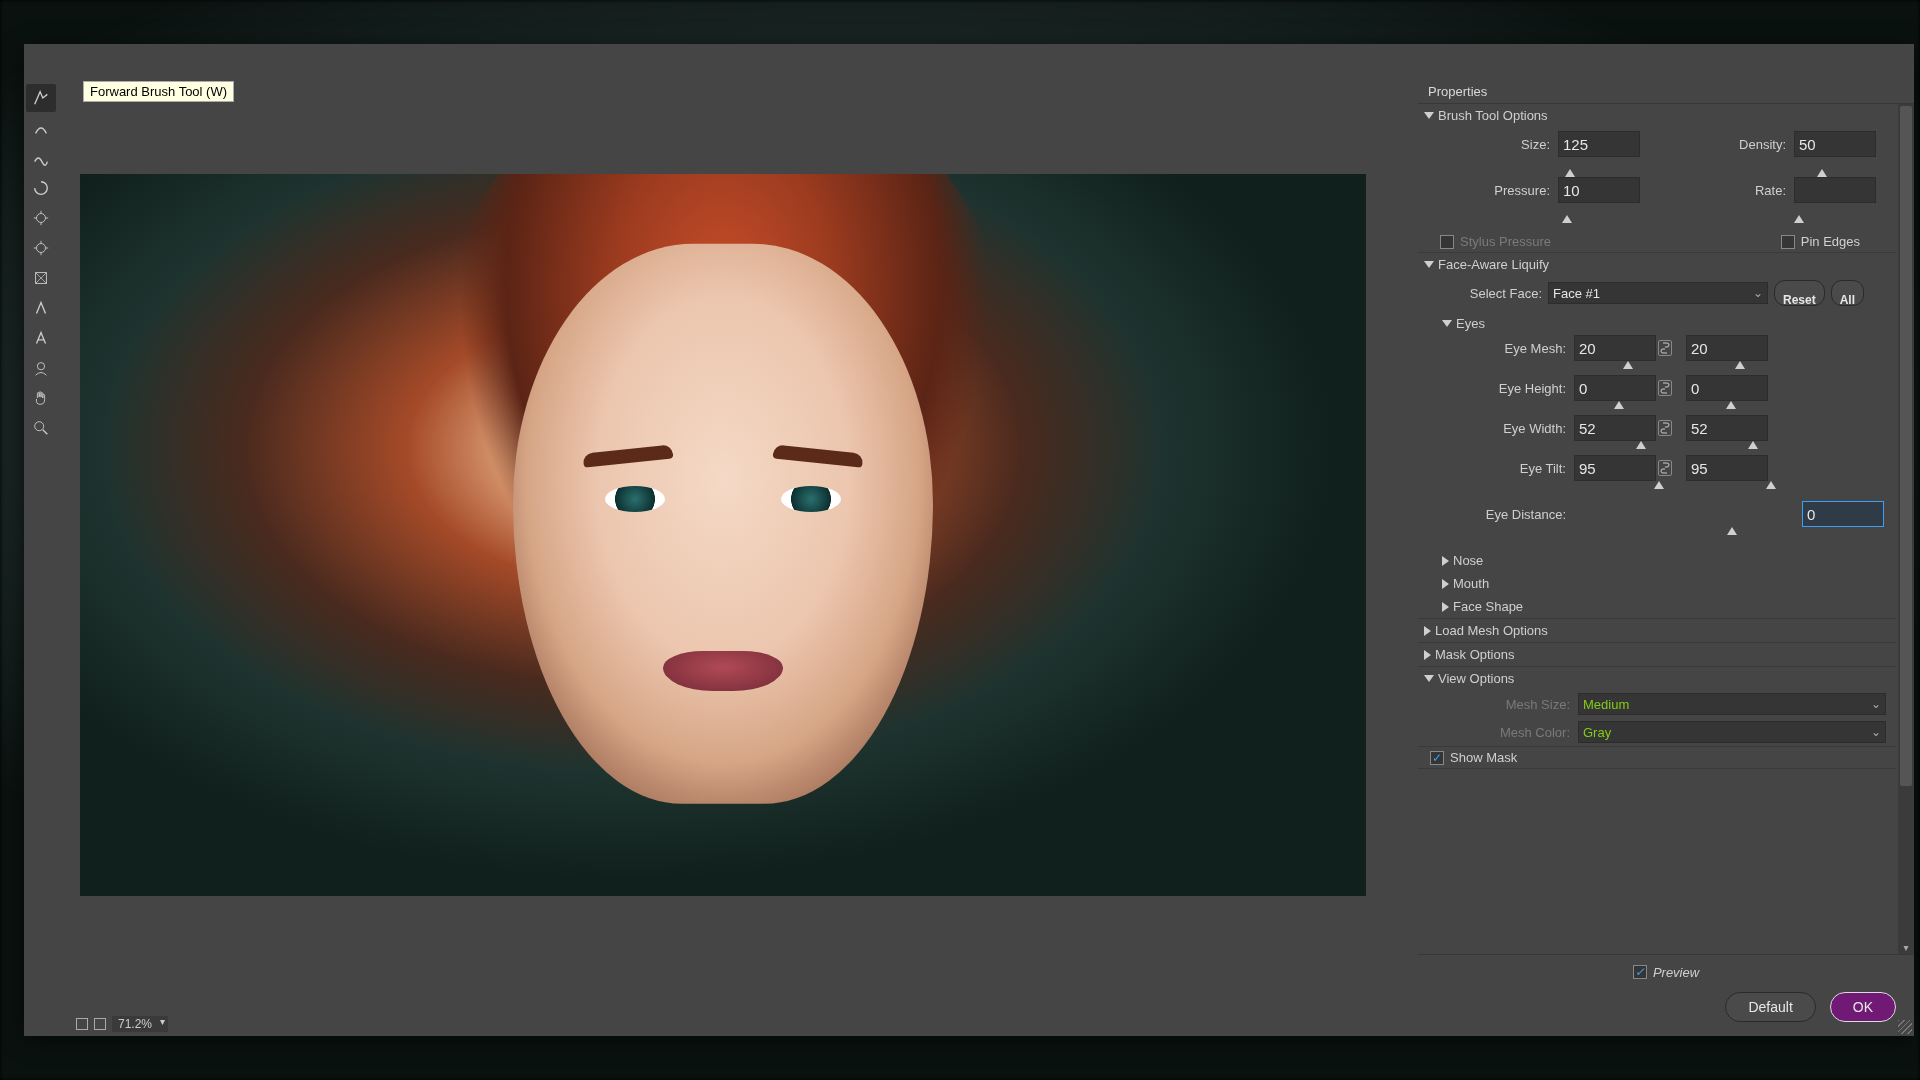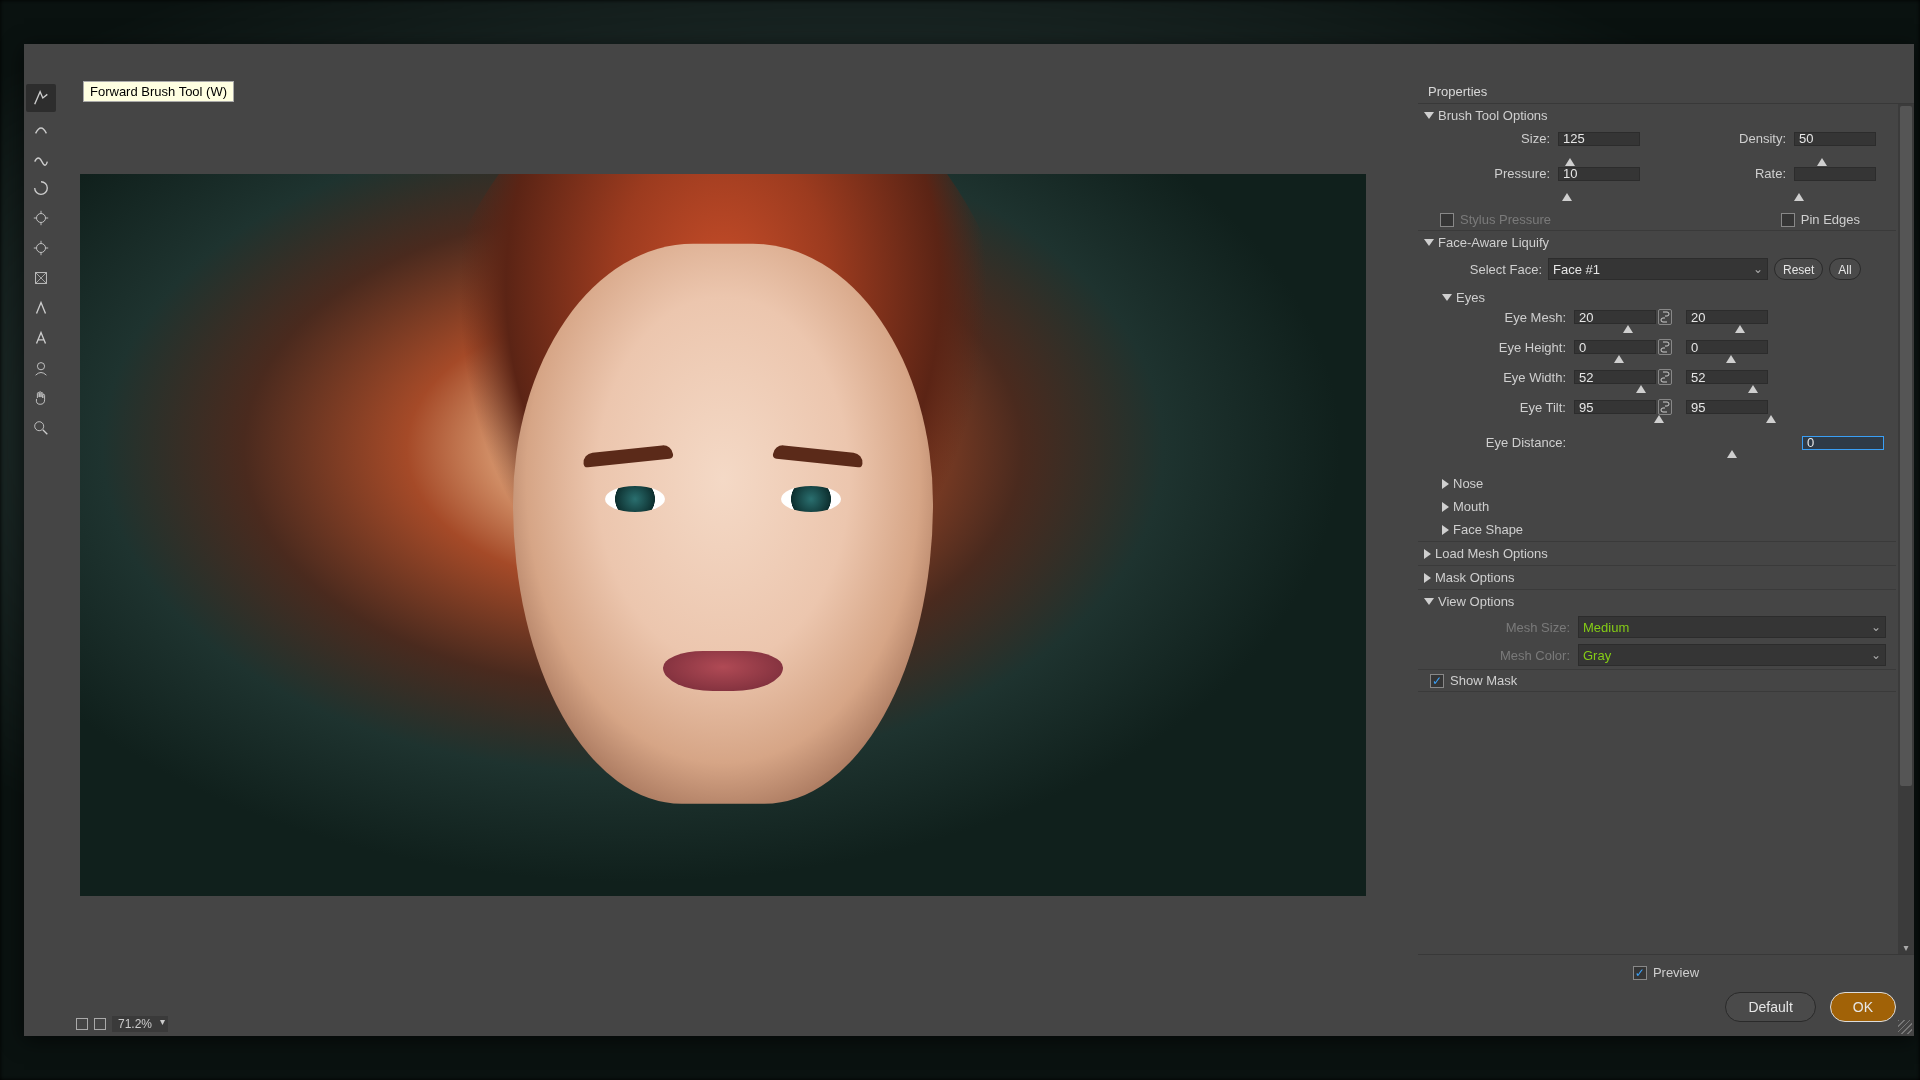--- a/index.html
+++ b/index.html
@@ -66,37 +66,37 @@
 .props-scroll{ flex:1; overflow:hidden; border-top:1px solid #383838; border-bottom:1px solid #383838; padding-right:18px; position:relative;}
 .scrollbar{ position:absolute; right:0; top:0; bottom:0; width:16px; background:#3b3b3b;}
 .scrollbar .thumb{ position:absolute; left:2px; right:2px; top:2px; height:80%; background:#555; border-radius:2px;}
 .scroll-arrow{position:absolute; left:0; right:0; height:14px; display:flex; align-items:center; justify-content:center; color:#aaa; font-size:10px;}
 .section{ border-bottom:1px solid #3a3a3a;}
 .sec-hdr{ display:flex; align-items:center; gap:4px; padding:4px 6px; cursor:default;}
 .sec-hdr.sub{ padding-left:24px;}
 .tri{ width:0;height:0; border-style:solid;}
 .tri.open{ border-width:7px 5px 0 5px; border-color:#cfcfcf transparent transparent transparent;}
 .tri.closed{ border-width:5px 0 5px 7px; border-color:transparent transparent transparent #cfcfcf;}
-.val{ width:82px; height:14px; background:#353535; border:1px solid #2c2c2c; color:#e6e6e6; font-size:13px; padding:2px 4px;}
+.val{ width:82px; height:26px; background:#353535; border:1px solid #2c2c2c; color:#e6e6e6; font-size:15px; padding:2px 4px;}
 .val.focused{ border:1px solid #3a9ff5; background:#2f3b47;}
 .link{ width:14px; height:16px; border:1px solid #888; border-radius:2px; display:flex; align-items:center; justify-content:center;}
 .link svg{width:10px;height:12px;}
 .chk{ width:14px;height:14px; border:1px solid #888; background:#353535; display:inline-flex; align-items:center; justify-content:center; margin-right:6px;}
 .chk.on::after{content:"✓"; color:#3a9ff5; font-size:12px; line-height:1;}
 .chk-row{ display:flex; align-items:center; padding:3px 8px 3px 22px;}
 .chk-row .half{ width:48%; display:flex; align-items:center;}
 .sel{ flex:1; height:22px; background:#353535; border:1px solid #2c2c2c; color:#e6e6e6; padding:2px 4px; display:flex; align-items:center; justify-content:space-between;}
 .sel.dim{ color:#84cc16;}
 .sel::after{content:"⌄"; font-size:12px; color:#aaa;}
 .btn{ height:30px; padding:0 22px; background:#4a4a4a; border:1px solid #2a2a2a; border-radius:15px; color:#e6e6e6; font-size:14px;}
-.btn.primary{ border:1.5px solid #dcdcdc; background:#a16207;}
+.btn.primary{ border:1.5px solid #dcdcdc; background:#701a75;}
 .footer{ padding:10px 18px 14px; display:flex; flex-direction:column; gap:12px; align-items:flex-end;}
-.footer .prev{ align-self:center; display:flex; align-items:flex-end;}
+.footer .prev{ align-self:center; display:flex; align-items:flex-start;font-style:italic;}
 .footer .btns{ display:flex; gap:14px;}
-.small-btn{ height:22px; padding:4px 8px; background:#4a4a4a; border:1px solid #2a2a2a; border-radius:11px; color:#e6e6e6; font-size:12px;}
+.small-btn{ height:22px; padding:12px 8px; background:#4a4a4a; border:1px solid #2a2a2a; border-radius:11px; color:#e6e6e6; font-size:12px;font-weight:bold;}
 .face-row{ display:flex; align-items:center; gap:6px; padding:4px 8px 6px 30px;}
 .resize-grip{position:absolute; right:2px; bottom:2px; width:14px; height:14px;
   background:repeating-linear-gradient(135deg,#777 0,#777 1px,transparent 1px,transparent 4px);}
 
 
 .brush-grid{ display:grid; grid-template-columns: 140px 92px 1fr 110px 92px; align-items:center; row-gap:0; padding:4px 10px 8px 0;}
 .brush-grid .lbl{ text-align:right; padding-right:8px;}
 .brush-grid .slider-wrap{ position:relative; height:20px;}
 .brush-grid .slider-wrap .thumb{position:absolute; top:12px; width:0;height:0; border-left:5px solid transparent; border-right:5px solid transparent; border-bottom:8px solid #cfcfcf;}
 

